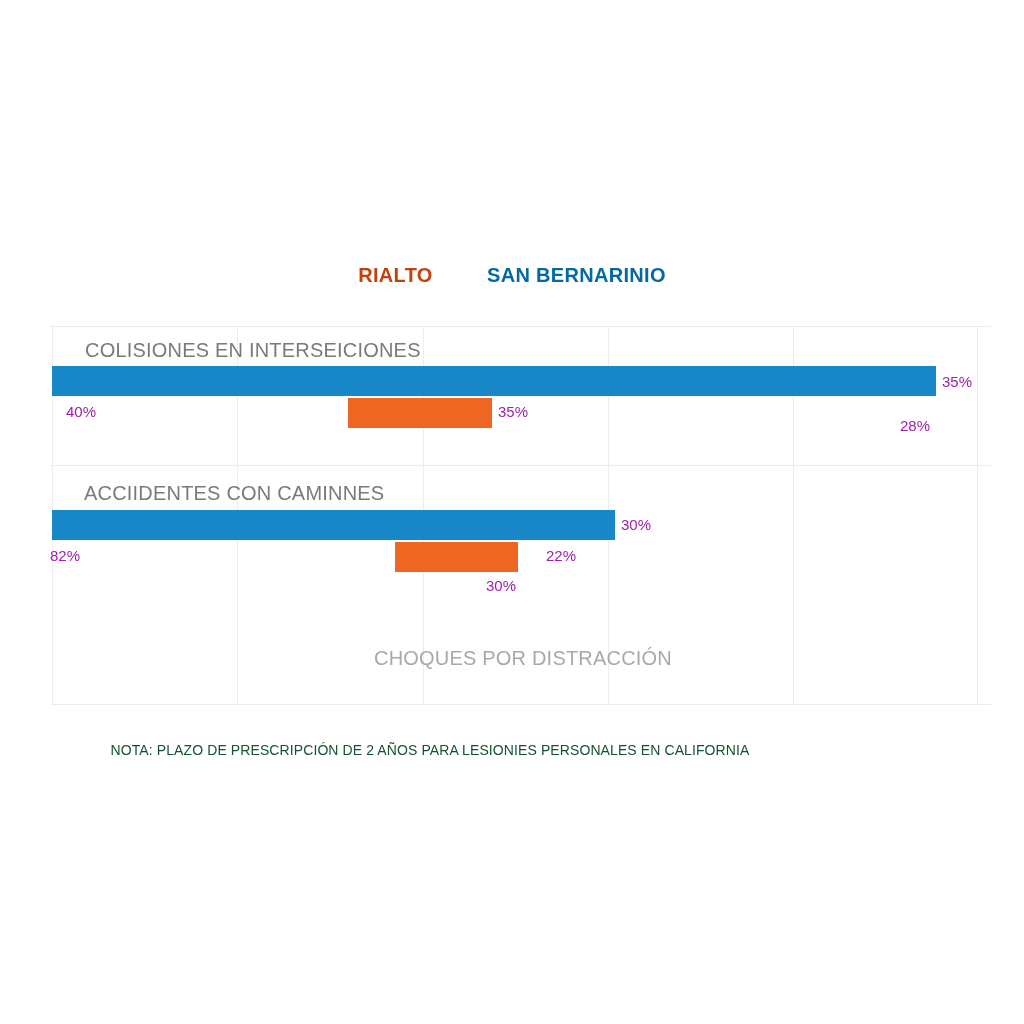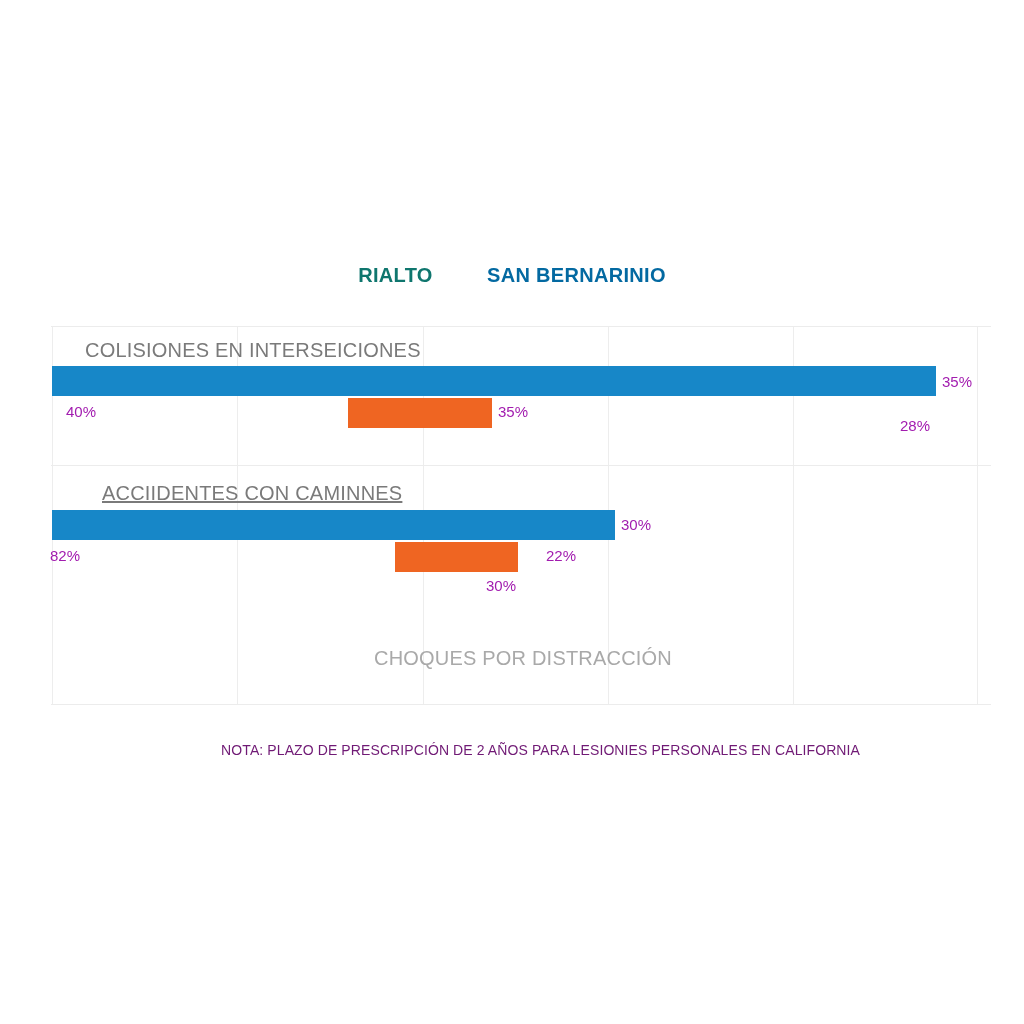--- a/index.html
+++ b/index.html
@@ -21,21 +21,21 @@
     white-space:nowrap;
   }
   .legend-item{
     display:inline-block;
     font-size:20px;
     font-weight:bold;
     letter-spacing:0.3px;
     vertical-align:middle;
   }
   .legend-item + .legend-item{margin-left:50px;}
-  .legend-rialto{color:#0f766e;}
+  .legend-rialto{color:#c2410c;}
   .legend-sb{color:#0369a1;}
 
   
   .plot{
     position:absolute;
     left:52px;top:326px;
     width:939px;height:379px;
   }
   .grid-v{
     position:absolute;top:0;bottom:0;width:1px;
@@ -71,23 +71,23 @@
     white-space:nowrap;
     letter-spacing:0.2px;
     line-height:1;
   }
   .cat-faint{color:#a9a9a9;}
 
   
   .note{
     position:absolute;
     left:0;top:742px;width:860px;
-    text-align:right;
+    text-align:center;
     font-size:14px;
-    color:#701a75;
+    color:#14532d;
     letter-spacing:0.1px;
     white-space:nowrap;
   }
 </style>
 </head>
 <body>
 
 <div id="stage">
 
   <div class="legend">
@@ -112,21 +112,21 @@
 
     <div class="bar bar-blue" style="left:0px;top:40px;width:884px;"></div>
     <div class="vlabel" style="left:890px;top:48px;">35%</div>
 
     <div class="bar bar-orange" style="left:296px;top:72px;width:144px;"></div>
     <div class="vlabel" style="left:446px;top:78px;">35%</div>
 
     <div class="vlabel" style="left:-2px;top:78px;margin-left:16px;">40%</div>
     <div class="vlabel" style="left:848px;top:92px;">28%</div>
 
-    <div class="cat" style="left:50px;top:157px;text-decoration:underline;">ACCIIDENTES CON CAMINNES</div>
+    <div class="cat" style="left:32px;top:157px;">ACCIIDENTES CON CAMINNES</div>
 
     <div class="bar bar-blue" style="left:0px;top:184px;width:563px;"></div>
     <div class="vlabel" style="left:569px;top:191px;">30%</div>
 
     <div class="bar bar-orange" style="left:343px;top:216px;width:123px;"></div>
     <div class="vlabel" style="left:494px;top:222px;">22%</div>
 
     <div class="vlabel" style="left:-2px;top:222px;">82%</div>
     <div class="vlabel" style="left:434px;top:252px;">30%</div>
 

